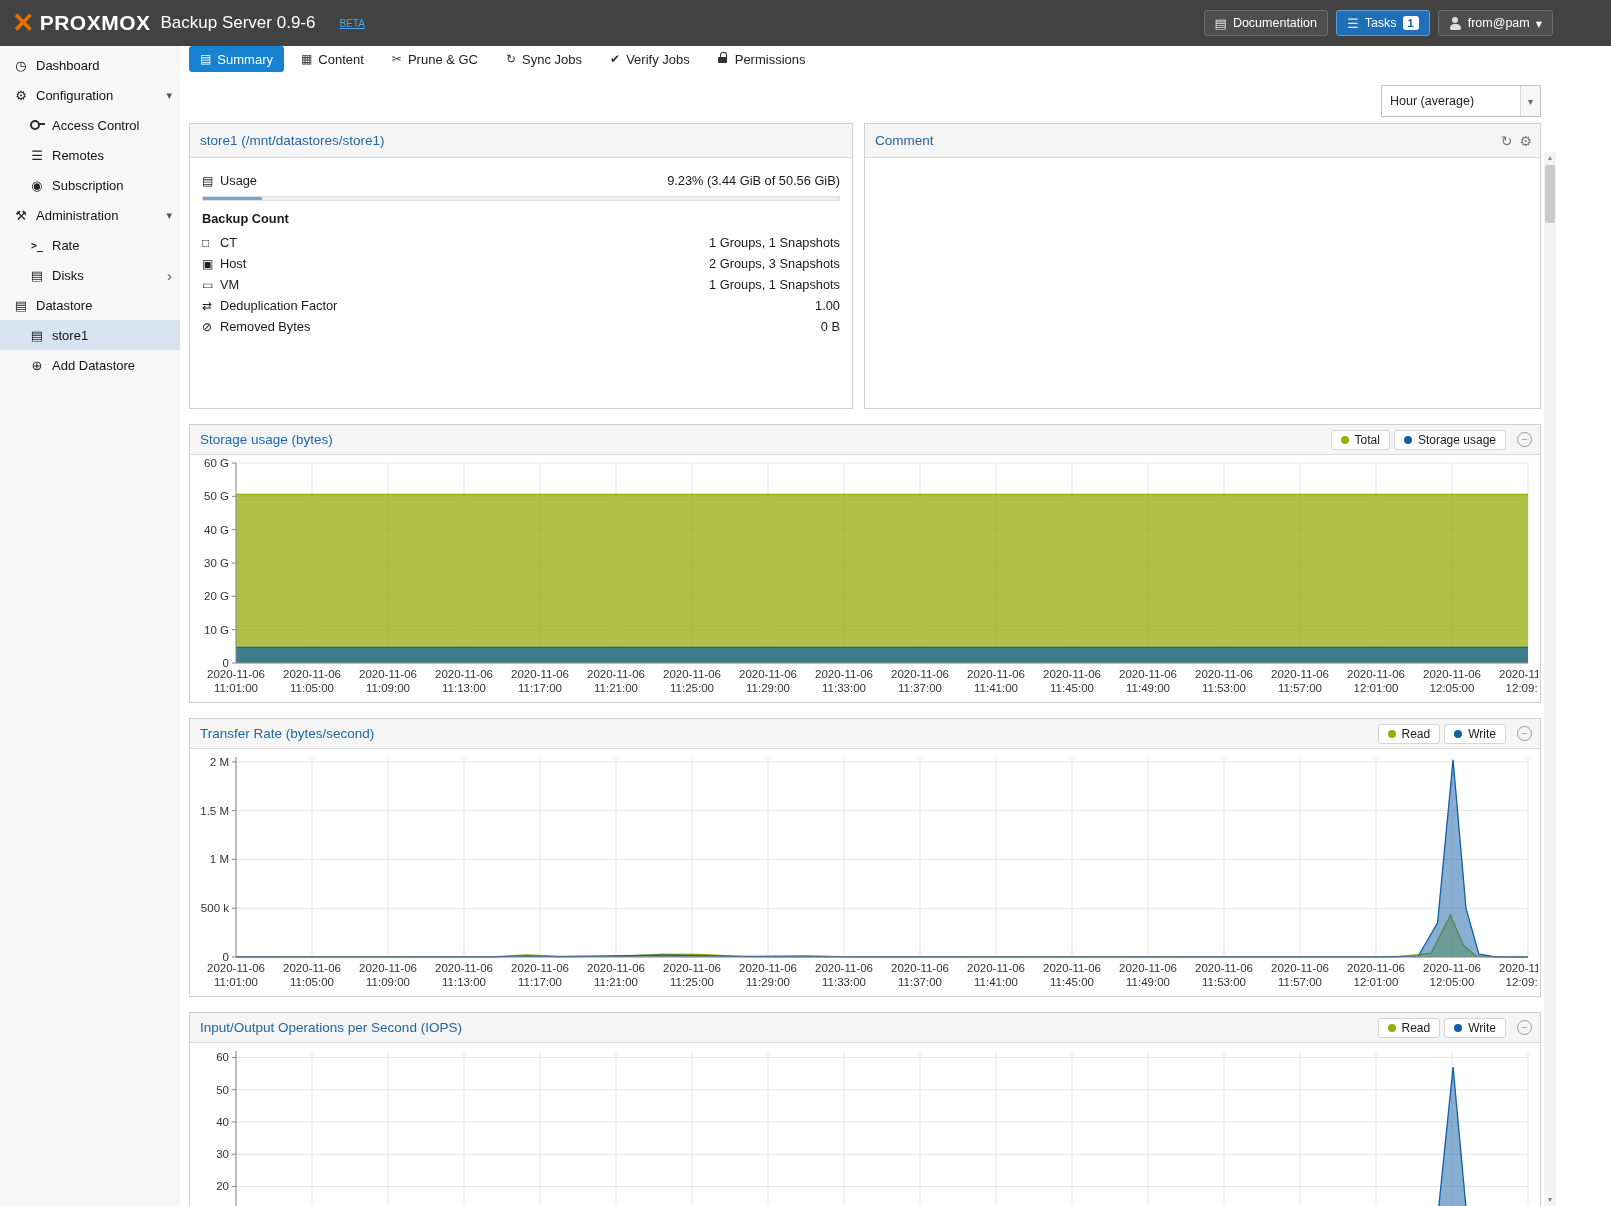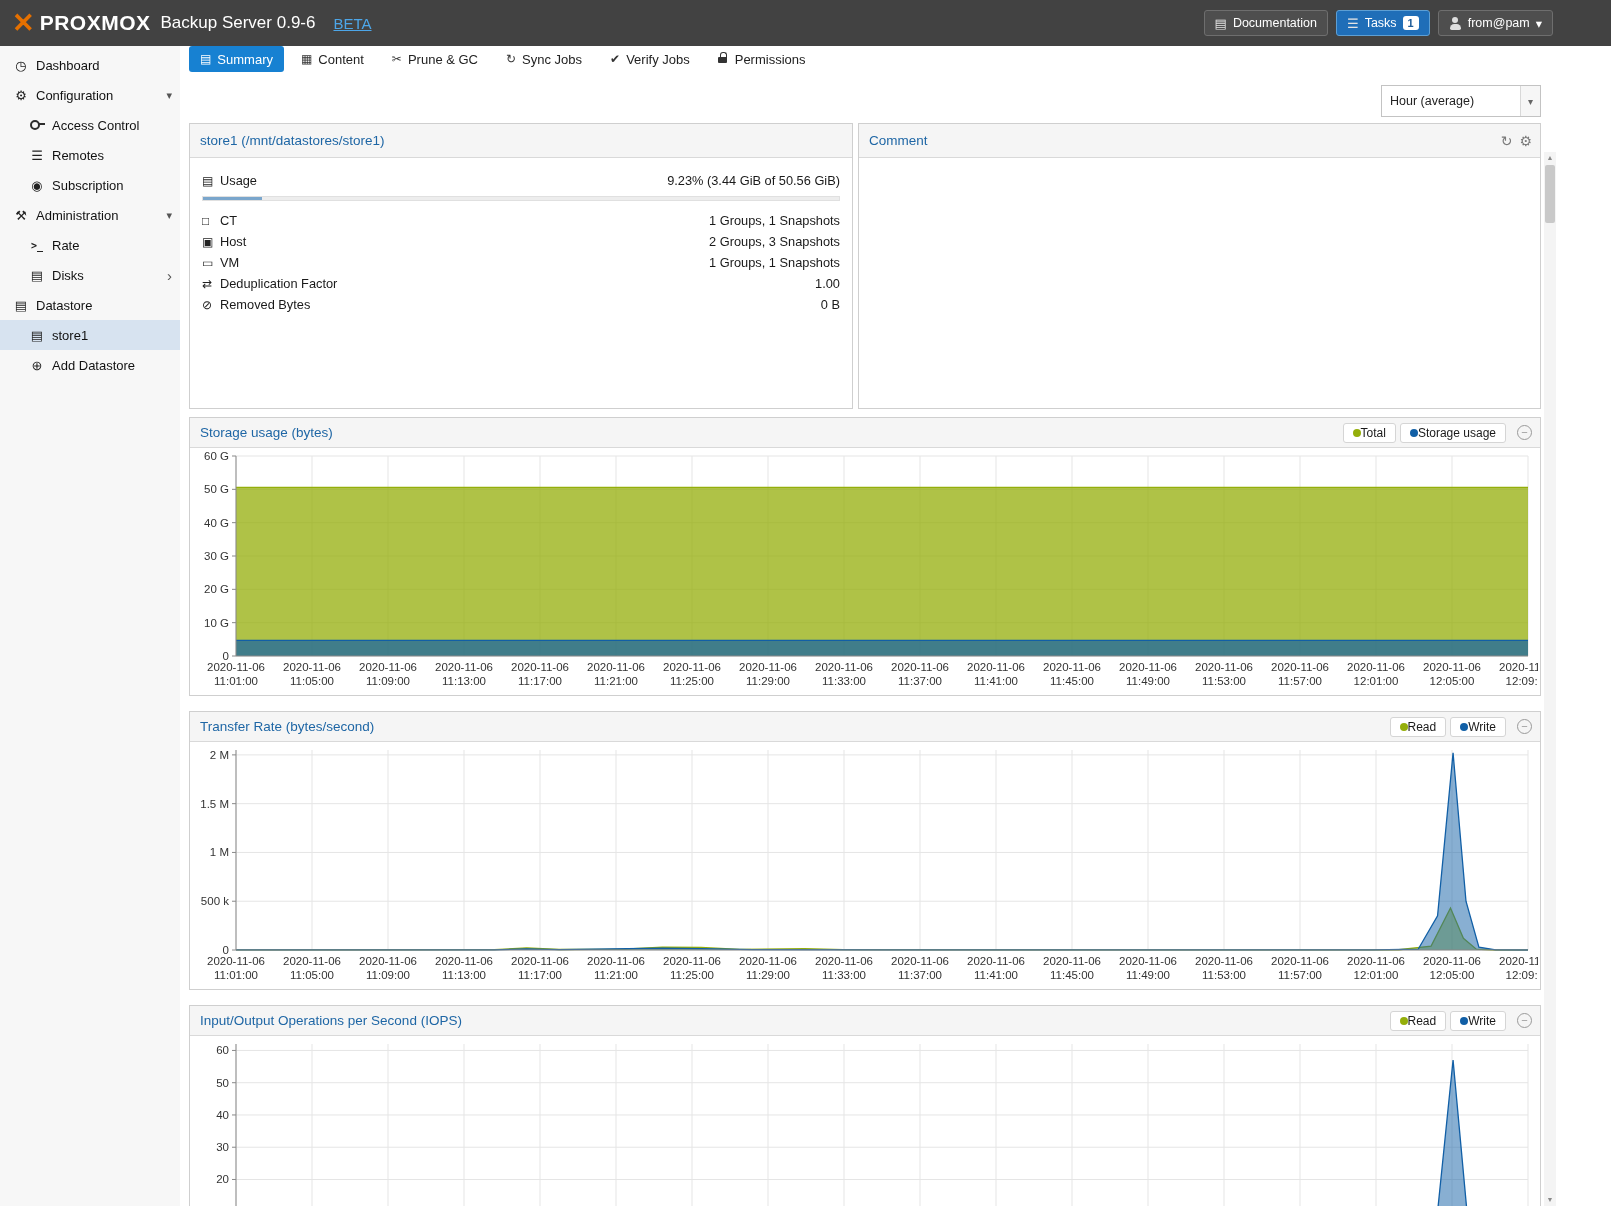--- a/index.html
+++ b/index.html
@@ -4,21 +4,21 @@
 <style>
   * { box-sizing: border-box; margin: 0; padding: 0; }
   html,body { width:1611px; height:1206px; overflow:hidden; }
   body { font-family:"Liberation Sans", sans-serif; background:#fff; color:#1a1a1a; font-size:13px; }
 
   
   .header { height:46px; background:#424242; display:flex; align-items:center; padding:0 58px 0 12px; color:#fff; }
   .logo-x { color:#e57000; font-size:27px; font-weight:bold; line-height:1; margin-right:5px; }
   .brand-name { font-size:21px; font-weight:bold; letter-spacing:.5px; }
   .product { font-size:17px; margin-left:10px; }
-  .beta { font-size:15px; color:#4da6e8; margin-left:18px; text-decoration:underline; cursor:pointer; }
+  .beta { font-size:10px; color:#4da6e8; margin-left:24px; text-decoration:underline; cursor:pointer; }
   .header-right { margin-left:auto; display:flex; gap:8px; align-items:center; }
   .hbtn { height:26px; display:flex; align-items:center; gap:6px; padding:0 10px; background:#4e4e4e;
           border:1px solid #6e6e6e; border-radius:3px; color:#fff; font-size:12.5px; cursor:pointer; white-space:nowrap; }
   .hbtn .hicon { font-size:13px; color:#e4e4e4; }
   .hbtn.tasks { background:#1f6eb8; border-color:#5d9fd4; }
   .badge { background:#fff; color:#1f5d99; border-radius:3px; font-size:11px; padding:1px 5px; font-weight:bold; }
   .icon-person { position:relative; width:13px; height:13px; display:inline-block; }
   .icon-person::before { content:""; position:absolute; left:3.5px; top:0; width:6px; height:6px; border-radius:50%; background:#ddd; }
   .icon-person::after { content:""; position:absolute; left:1px; top:7px; width:11px; height:6px; border-radius:5px 5px 2px 2px; background:#ddd; }
 
@@ -56,36 +56,36 @@
   .combo-trigger { width:20px; height:100%; display:flex; align-items:center; justify-content:center; color:#666; font-size:10px; border-left:1px solid #d8d8d8; background:#f6f6f6; }
 
   
   .panel { border:1px solid #cfcfcf; background:#fff; }
   .panel-hd { height:30px; background:#f5f5f5; border-bottom:1px solid #d9d9d9; display:flex; align-items:center; padding:0 8px 0 10px; }
   .panel-hd.tall { height:34px; }
   .panel-title { font-size:13.5px; color:#1e66a5; }
   .panel-tools { margin-left:auto; display:flex; align-items:center; gap:7px; }
   .tool-icon { color:#7a7a7a; font-size:14px; cursor:pointer; line-height:1; }
 
-  .top-panels { display:flex; gap:5px; height:286px; margin-bottom:8px; }
+  .top-panels { display:flex; gap:11px; height:286px; margin-bottom:15px; }
   .store-panel { width:664px; display:flex; flex-direction:column; }
   .comment-panel { flex:1; display:flex; flex-direction:column; }
   .panel-bd { flex:1; padding:12px; font-size:12.8px; }
 
   .kv-row { display:flex; align-items:center; height:21px; }
   .row-icon { width:18px; font-size:12px; color:#222; flex-shrink:0; }
   .kv-value { margin-left:auto; }
   .progress { height:5px; background:#ededed; border:1px solid #e0e0e0; margin:5px 0 9px; }
   .progress-fill { height:100%; background:#7aa6cc; }
   .sec-title { font-weight:bold; font-size:12.8px; margin:10px 0 6px; }
 
   .chart-panel { margin-bottom:15px; }
   .chart-mount { background:#fff; }
   .legend { display:flex; gap:4px; }
-  .legend-chip { display:flex; align-items:center; border:1px solid #d5d5d5; background:#fff; height:20px; padding:0 9px; border-radius:3px; font-size:12px; cursor:pointer; }
+  .legend-chip { display:flex; align-items:center; gap:6px; border:1px solid #d5d5d5; background:#fff; height:20px; padding:0 9px; border-radius:3px; font-size:12px; cursor:pointer; }
   .legend-dot { width:8px; height:8px; border-radius:50%; display:inline-block; }
   .tool-minus { width:15px; height:15px; border:1px solid #9a9a9a; border-radius:50%; color:#9a9a9a; font-size:11px; line-height:13px; text-align:center; cursor:pointer; margin-left:4px; }
 
   svg text { font-family:"Liberation Sans", sans-serif; }
 
   
   .scrollbar { position:absolute; left:1364px; top:106px; width:12px; height:1054px; background:#f4f4f4; }
   .sb-arrow { height:12px; font-size:7px; color:#8a8a8a; text-align:center; line-height:12px; cursor:pointer; }
   .sb-arrow.down { position:absolute; bottom:0; left:0; right:0; }
   .sb-thumb { position:absolute; top:13px; left:1px; width:10px; height:58px; background:#c9c9c9; border-radius:2px; cursor:pointer; }
@@ -213,20 +213,21 @@
           </div>
           <div class="panel-bd">
             <div class="kv-row">
               <span class="row-icon">▤</span>
               <span>Usage</span>
               <span class="kv-value">9.23% (3.44 GiB of 50.56 GiB)</span>
             </div>
             <div class="progress">
               <div class="progress-fill" style="width: 9.23%;"></div>
             </div>
+            <div class="sec-title">Backup Count</div>
             <div class="kv-row">
               <span class="row-icon">□</span>
               <span>CT</span>
               <span class="kv-value">1 Groups, 1 Snapshots</span>
             </div>
             <div class="kv-row">
               <span class="row-icon">▣</span>
               <span>Host</span>
               <span class="kv-value">2 Groups, 3 Snapshots</span>
             </div>

